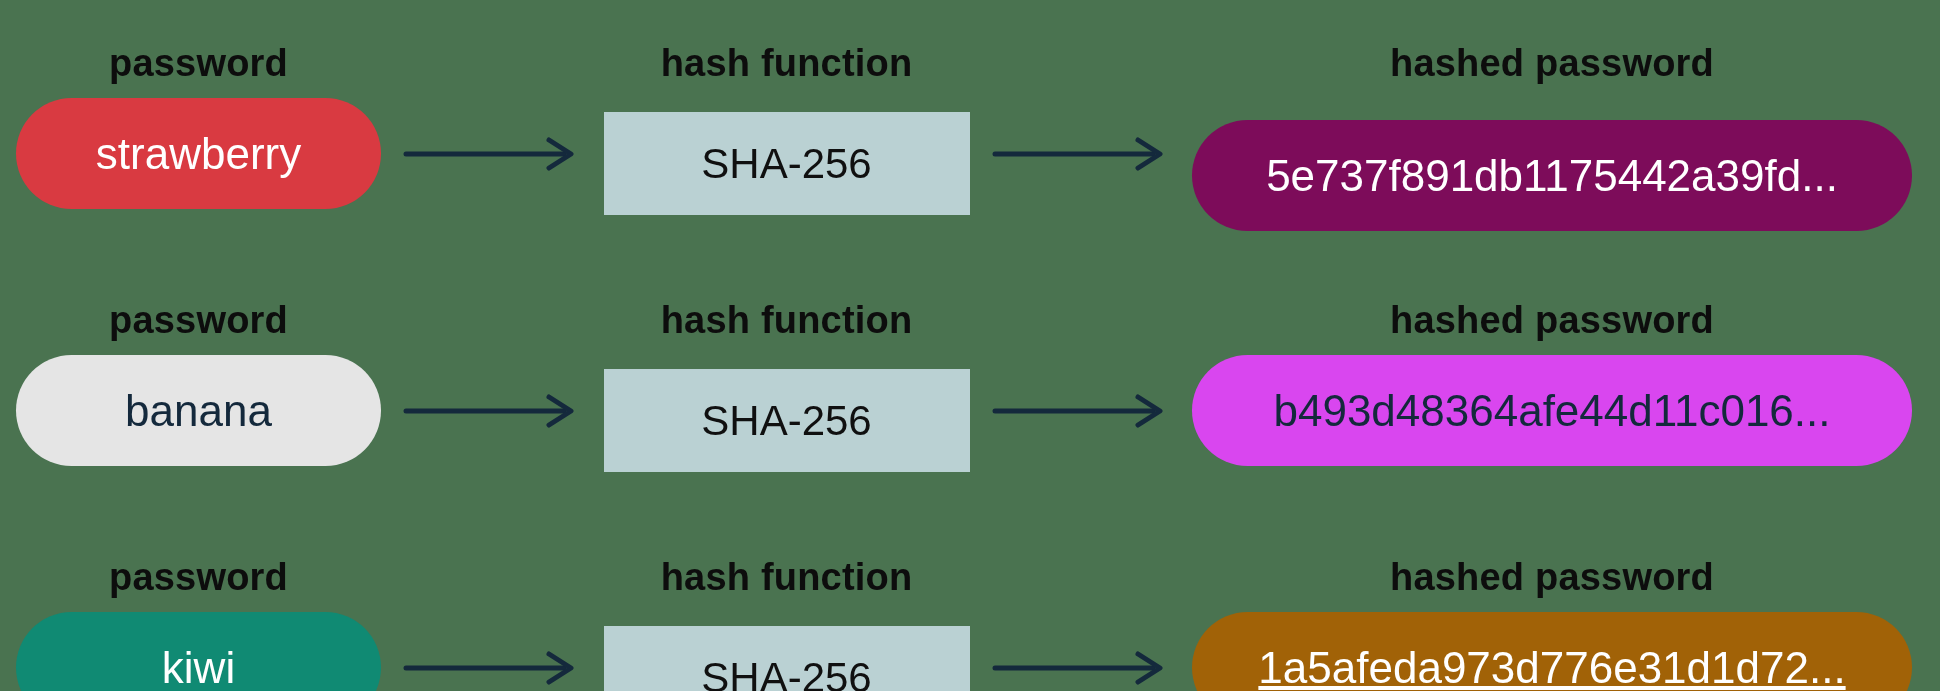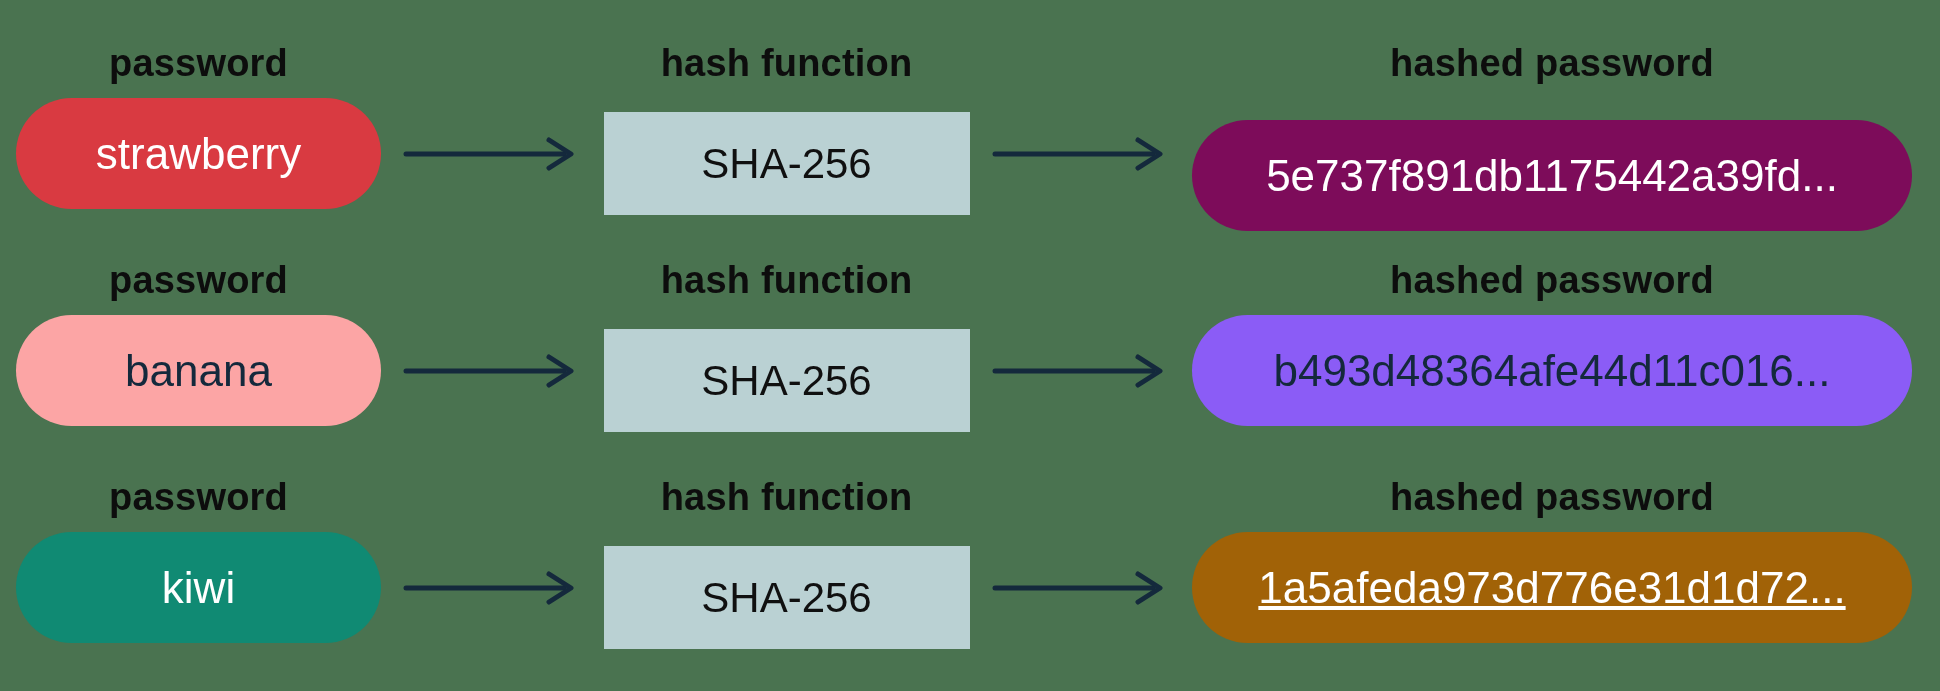--- a/index.html
+++ b/index.html
@@ -4,21 +4,21 @@
 <style>
   html, body { margin: 0; padding: 0; }
   body {
     font-family: "Liberation Sans", sans-serif;
     width: 1940px; height: 691px; overflow: hidden;
   }
   .canvas {
     width: 1940px; height: 691px;
     box-sizing: border-box;
     padding: 40px 28px 0 16px;
-    display: flex; flex-direction: column; gap: 48px;
+    display: flex; flex-direction: column; gap: 88px;
   }
   .row { display: flex; align-items: flex-start; }
   .col { display: flex; flex-direction: column; align-items: center; }
   .col-password  { width: 365px; }
   .col-hash      { width: 366px; }
   .col-hashed    { width: 720px; align-items: center; }
   .col-arrow     { flex: 1; }
   .col-label {
     height: 46px; line-height: 46px;
     font-size: 38px; font-weight: 600;
@@ -85,21 +85,21 @@
       <div class="col-body">
         <div class="pill" style="background-color: rgb(125, 12, 90); color: rgb(255, 255, 255); margin-top: 44px;">5e737f891db1175442a39fd...</div>
       </div>
     </div>
   </div>
 
   <div class="row">
     <div class="col col-password">
       <div class="col-label" style="color: rgb(13, 13, 13);">password</div>
       <div class="col-body">
-        <div class="pill" style="background-color: #fca5a5; color: rgb(20, 41, 60);">banana</div>
+        <div class="pill" style="background-color: #e5e5e5; color: rgb(20, 41, 60);">banana</div>
       </div>
     </div>
     <div class="col col-arrow">
       <div class="col-label"></div>
       <div class="col-body" style="color: rgb(20, 41, 60);">
         <svg class="arrow-svg" width="180" height="40" viewBox="0 0 180 40">
           <path d="M4 20 H162" stroke="currentColor" stroke-width="5" fill="none" stroke-linecap="round"></path>
           <path d="M147 6 L169 20 L147 34" stroke="currentColor" stroke-width="5" fill="none" stroke-linecap="round" stroke-linejoin="round"></path>
         </svg>
       </div>
@@ -115,21 +115,21 @@
       <div class="col-body" style="color: rgb(20, 41, 60);">
         <svg class="arrow-svg" width="180" height="40" viewBox="0 0 180 40">
           <path d="M4 20 H162" stroke="currentColor" stroke-width="5" fill="none" stroke-linecap="round"></path>
           <path d="M147 6 L169 20 L147 34" stroke="currentColor" stroke-width="5" fill="none" stroke-linecap="round" stroke-linejoin="round"></path>
         </svg>
       </div>
     </div>
     <div class="col col-hashed">
       <div class="col-label" style="color: rgb(13, 13, 13);">hashed password</div>
       <div class="col-body">
-        <div class="pill" style="background-color: #8b5cf6; color: rgb(20, 41, 60);">b493d48364afe44d11c016...</div>
+        <div class="pill" style="background-color: #d946ef; color: rgb(20, 41, 60);">b493d48364afe44d11c016...</div>
       </div>
     </div>
   </div>
 
   <div class="row">
     <div class="col col-password">
       <div class="col-label" style="color: rgb(13, 13, 13);">password</div>
       <div class="col-body">
         <div class="pill" style="background-color: rgb(16, 138, 115); color: rgb(255, 255, 255);">kiwi</div>
       </div>

